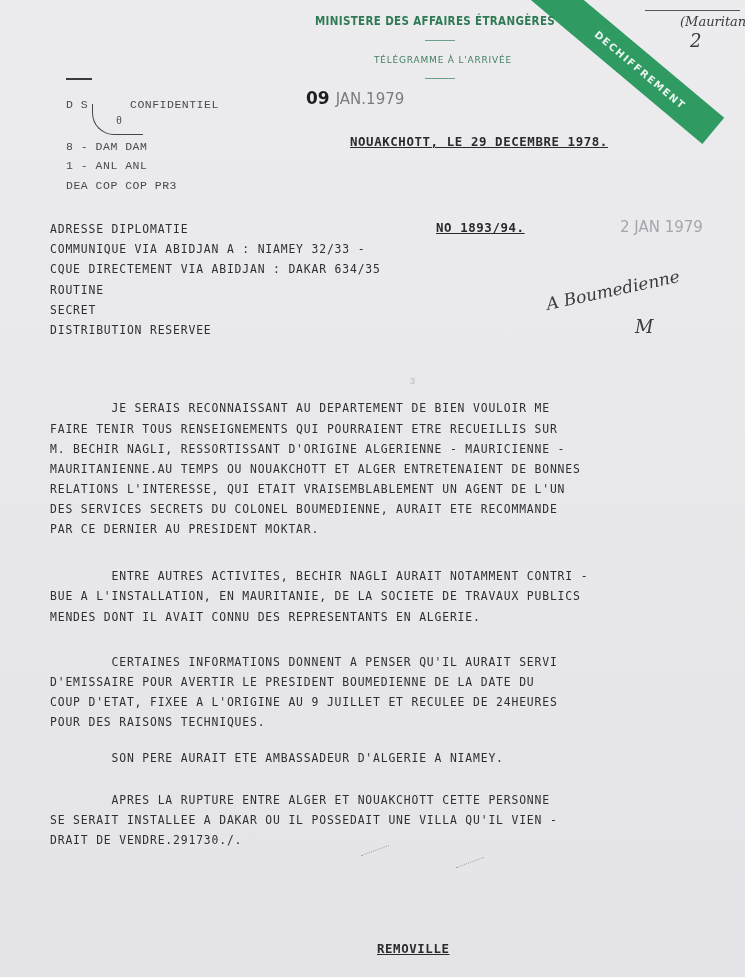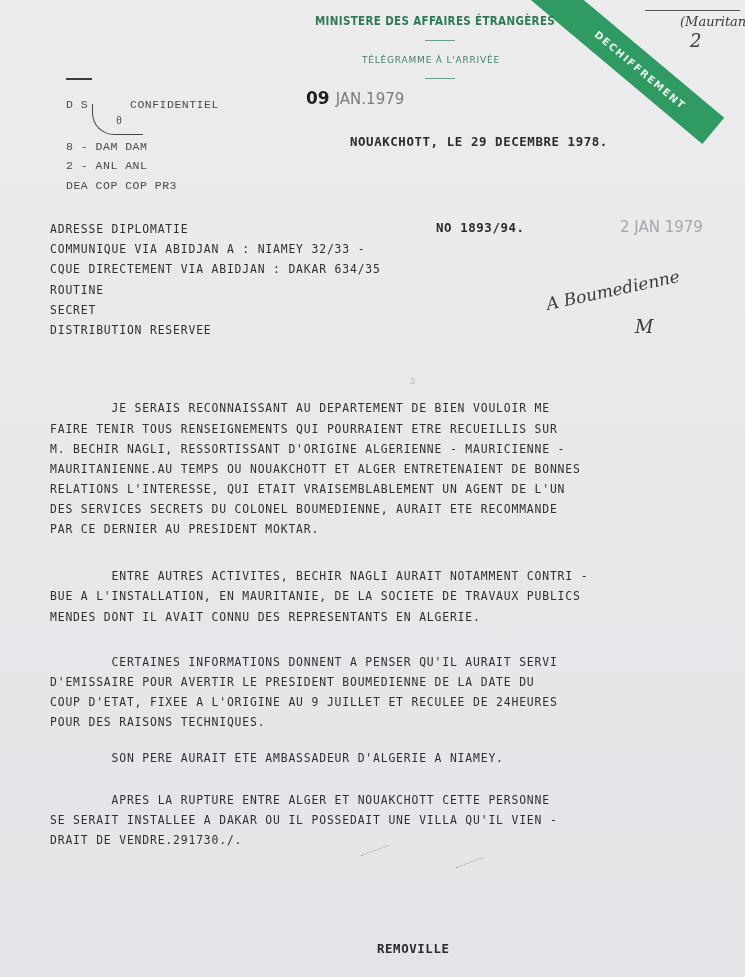--- a/index.html
+++ b/index.html
@@ -36,20 +36,21 @@
       color: #2f2f33;
       transform: scaleX(0.92);
       transform-origin: left top;
     }
     .telex-bold {
       font-family: "DejaVu Sans Mono", "Liberation Mono", monospace;
       font-weight: bold;
       font-size: 12.4px;
       letter-spacing: 0.6px;
       color: #2a2a2e;
+      text-decoration: underline;
     }
 
     
     .ministry {
       font-family: "DejaVu Sans", "Liberation Sans", sans-serif;
       font-weight: bold;
       font-size: 12px;
       letter-spacing: 0.4px;
       color: #2e7a55;
       transform: scaleX(0.86);
@@ -126,29 +127,29 @@
   <div class="band">
     <span>DECHIFFREMENT</span>
   </div>
 
   <div class="abs" style="left:645px; top:10px; width:95px; height:1px; background:#55555c;"></div>
   <div class="abs hand" style="left:680px; top:14px; font-size:13px;">(Mauritanie)</div>
   <div class="abs hand" style="left:690px; top:30px; font-size:18px;">2</div>
 
   <div class="abs ministry" style="left:315px; top:14px;">MINISTERE DES AFFAIRES ÉTRANGÈRES</div>
   <div class="green-rule" style="left:425px; top:40px; width:30px;"></div>
-  <div class="abs telegram-sub" style="left:362px; top:55px;">TÉLÉGRAMME À L'ARRIVÉE</div>
+  <div class="abs telegram-sub" style="left:374px; top:55px;">TÉLÉGRAMME À L'ARRIVÉE</div>
   <div class="green-rule" style="left:425px; top:78px; width:30px;"></div>
 
   <div class="abs mono-serif" style="left:66px; top:50px;">D S</div>
   <div class="abs mono-serif" style="left:130px; top:50px;">CONFIDENTIEL</div>
   <div class="abs" style="left:66px; top:78px; width:26px; height:2px; background:#3a3a40;"></div>
   <div class="abs mono-serif" style="left:116px; top:68px; font-size:10px;">θ</div>
   <div class="abs mono-serif" style="left:66px; top:92px;">8 - DAM DAM</div>
-  <div class="abs mono-serif" style="left:66px; top:111px;">2 - ANL ANL</div>
+  <div class="abs mono-serif" style="left:66px; top:111px;">1 - ANL ANL</div>
   <div class="abs" style="left:92px; top:104px; width:50px; height:30px; border-left:1.5px solid #45454c; border-bottom:1.5px solid #45454c; border-radius:0 0 0 22px;"></div>
   <div class="abs mono-serif" style="left:66px; top:131px;">DEA COP COP PR3</div>
 
   <div class="abs stamp" style="left:306px; top:88px;"><b>09</b><span>JAN.1979</span></div>
 
 
   <div class="abs telex-bold" style="left:350px; top:134px;">NOUAKCHOTT, LE 29 DECEMBRE 1978.</div>
 
   <div class="abs telex" style="left:50px; top:221px;">ADRESSE DIPLOMATIE</div>
   <div class="abs telex" style="left:50px; top:241px;">COMMUNIQUE VIA ABIDJAN A : NIAMEY 32/33 -</div>

